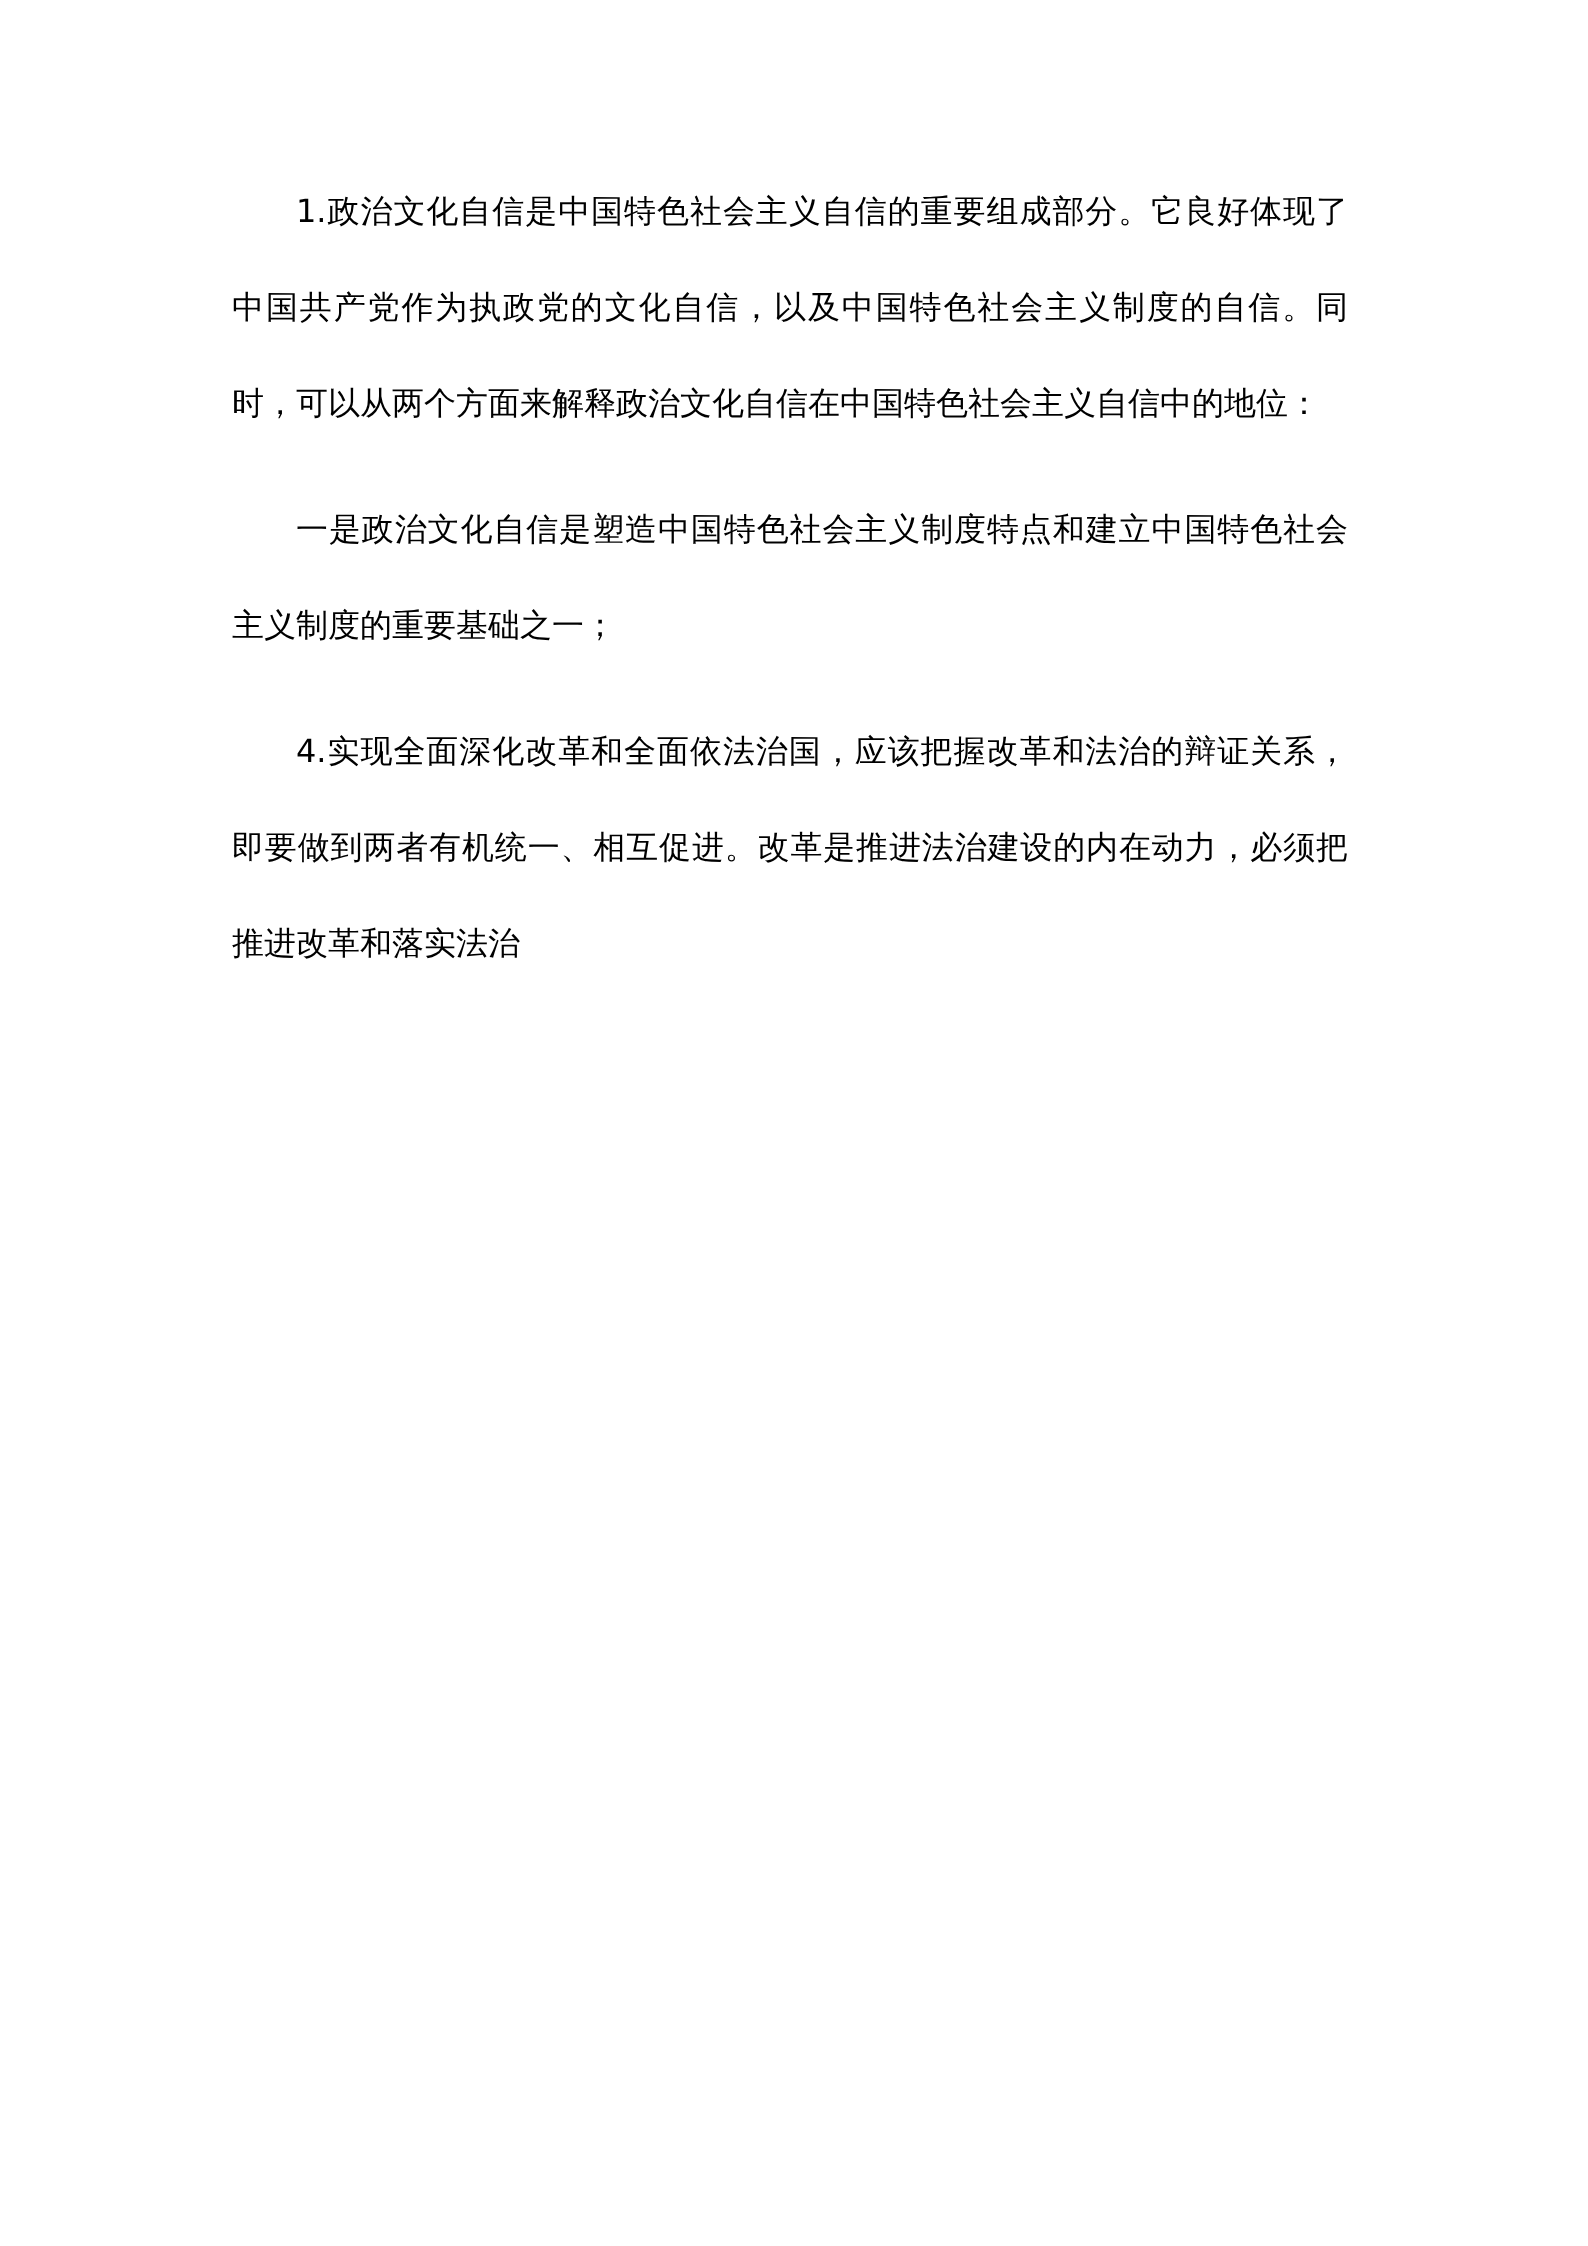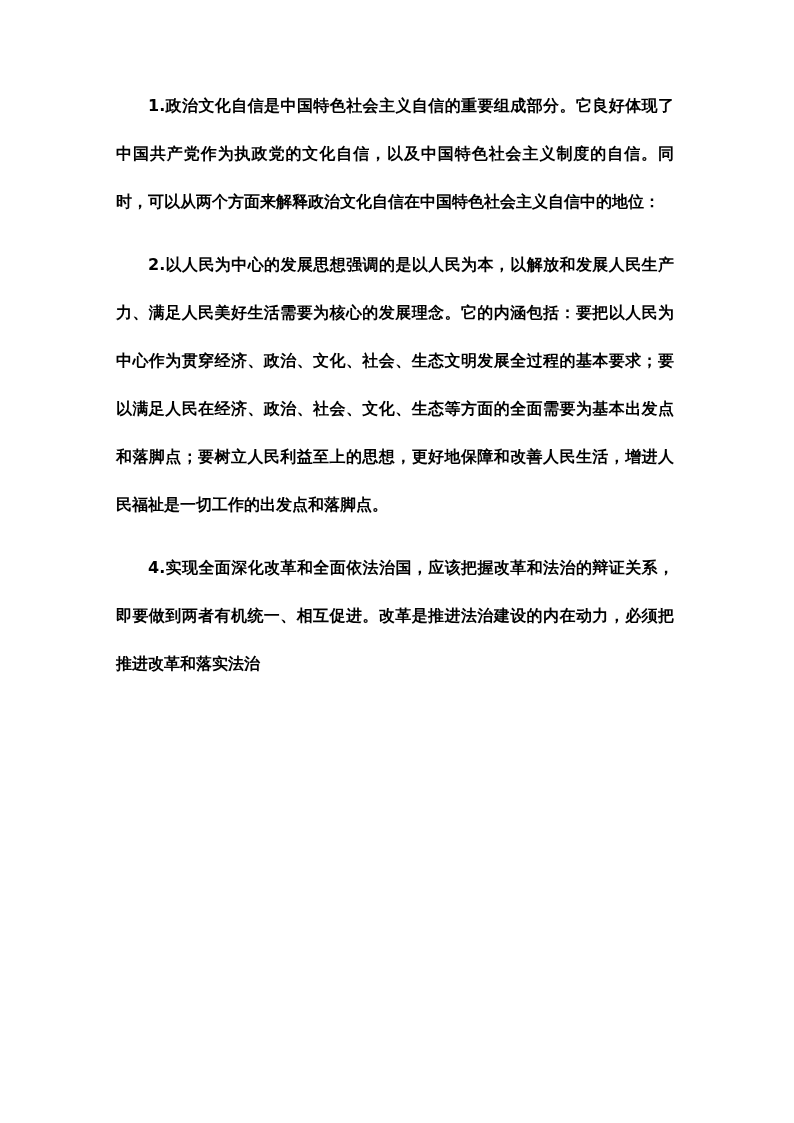--- a/index.html
+++ b/index.html
@@ -8,21 +8,20 @@
     background: #ffffff;
   }
   .page {
     position: relative;
     width: 794px;
     height: 1123px;
     background: #ffffff;
     overflow: hidden;
     box-sizing: border-box;
     font-family: "DejaVu Sans", sans-serif;
-    font-weight: bold;
   }
   .doc-body {
     box-sizing: border-box;
     padding: 82px 120px 0 116px;
     color: #000000;
     font-size: 16px;
     line-height: 48px;
     text-align: justify;
   }
   .doc-body p {
@@ -30,16 +29,16 @@
     text-indent: 2em;
     word-break: break-all;
   }
 </style>
 </head>
 <body>
 
 <div class="page">
   <div class="doc-body">
     <p>1.政治文化自信是中国特色社会主义自信的重要组成部分。它良好体现了中国共产党作为执政党的文化自信，以及中国特色社会主义制度的自信。同时，可以从两个方面来解释政治文化自信在中国特色社会主义自信中的地位：</p>
-    <p>2.以人民为中心的发展思想强调的是以人民为本，以解放和发展人民生产力、满足人民美好生活需要为核心的发展理念。它的内涵包括：要把以人民为中心作为贯穿经济、政治、文化、社会、生态文明发展全过程的基本要求；要以满足人民在经济、政治、社会、文化、生态等方面的全面需要为基本出发点和落脚点；要树立人民利益至上的思想，更好地保障和改善人民生活，增进人民福祉是一切工作的出发点和落脚点。</p>
+    <p>一是政治文化自信是塑造中国特色社会主义制度特点和建立中国特色社会主义制度的重要基础之一；</p>
     <p>4.实现全面深化改革和全面依法治国，应该把握改革和法治的辩证关系，即要做到两者有机统一、相互促进。改革是推进法治建设的内在动力，必须把推进改革和落实法治</p>
   </div>
 </div>
 
 </body></html>

